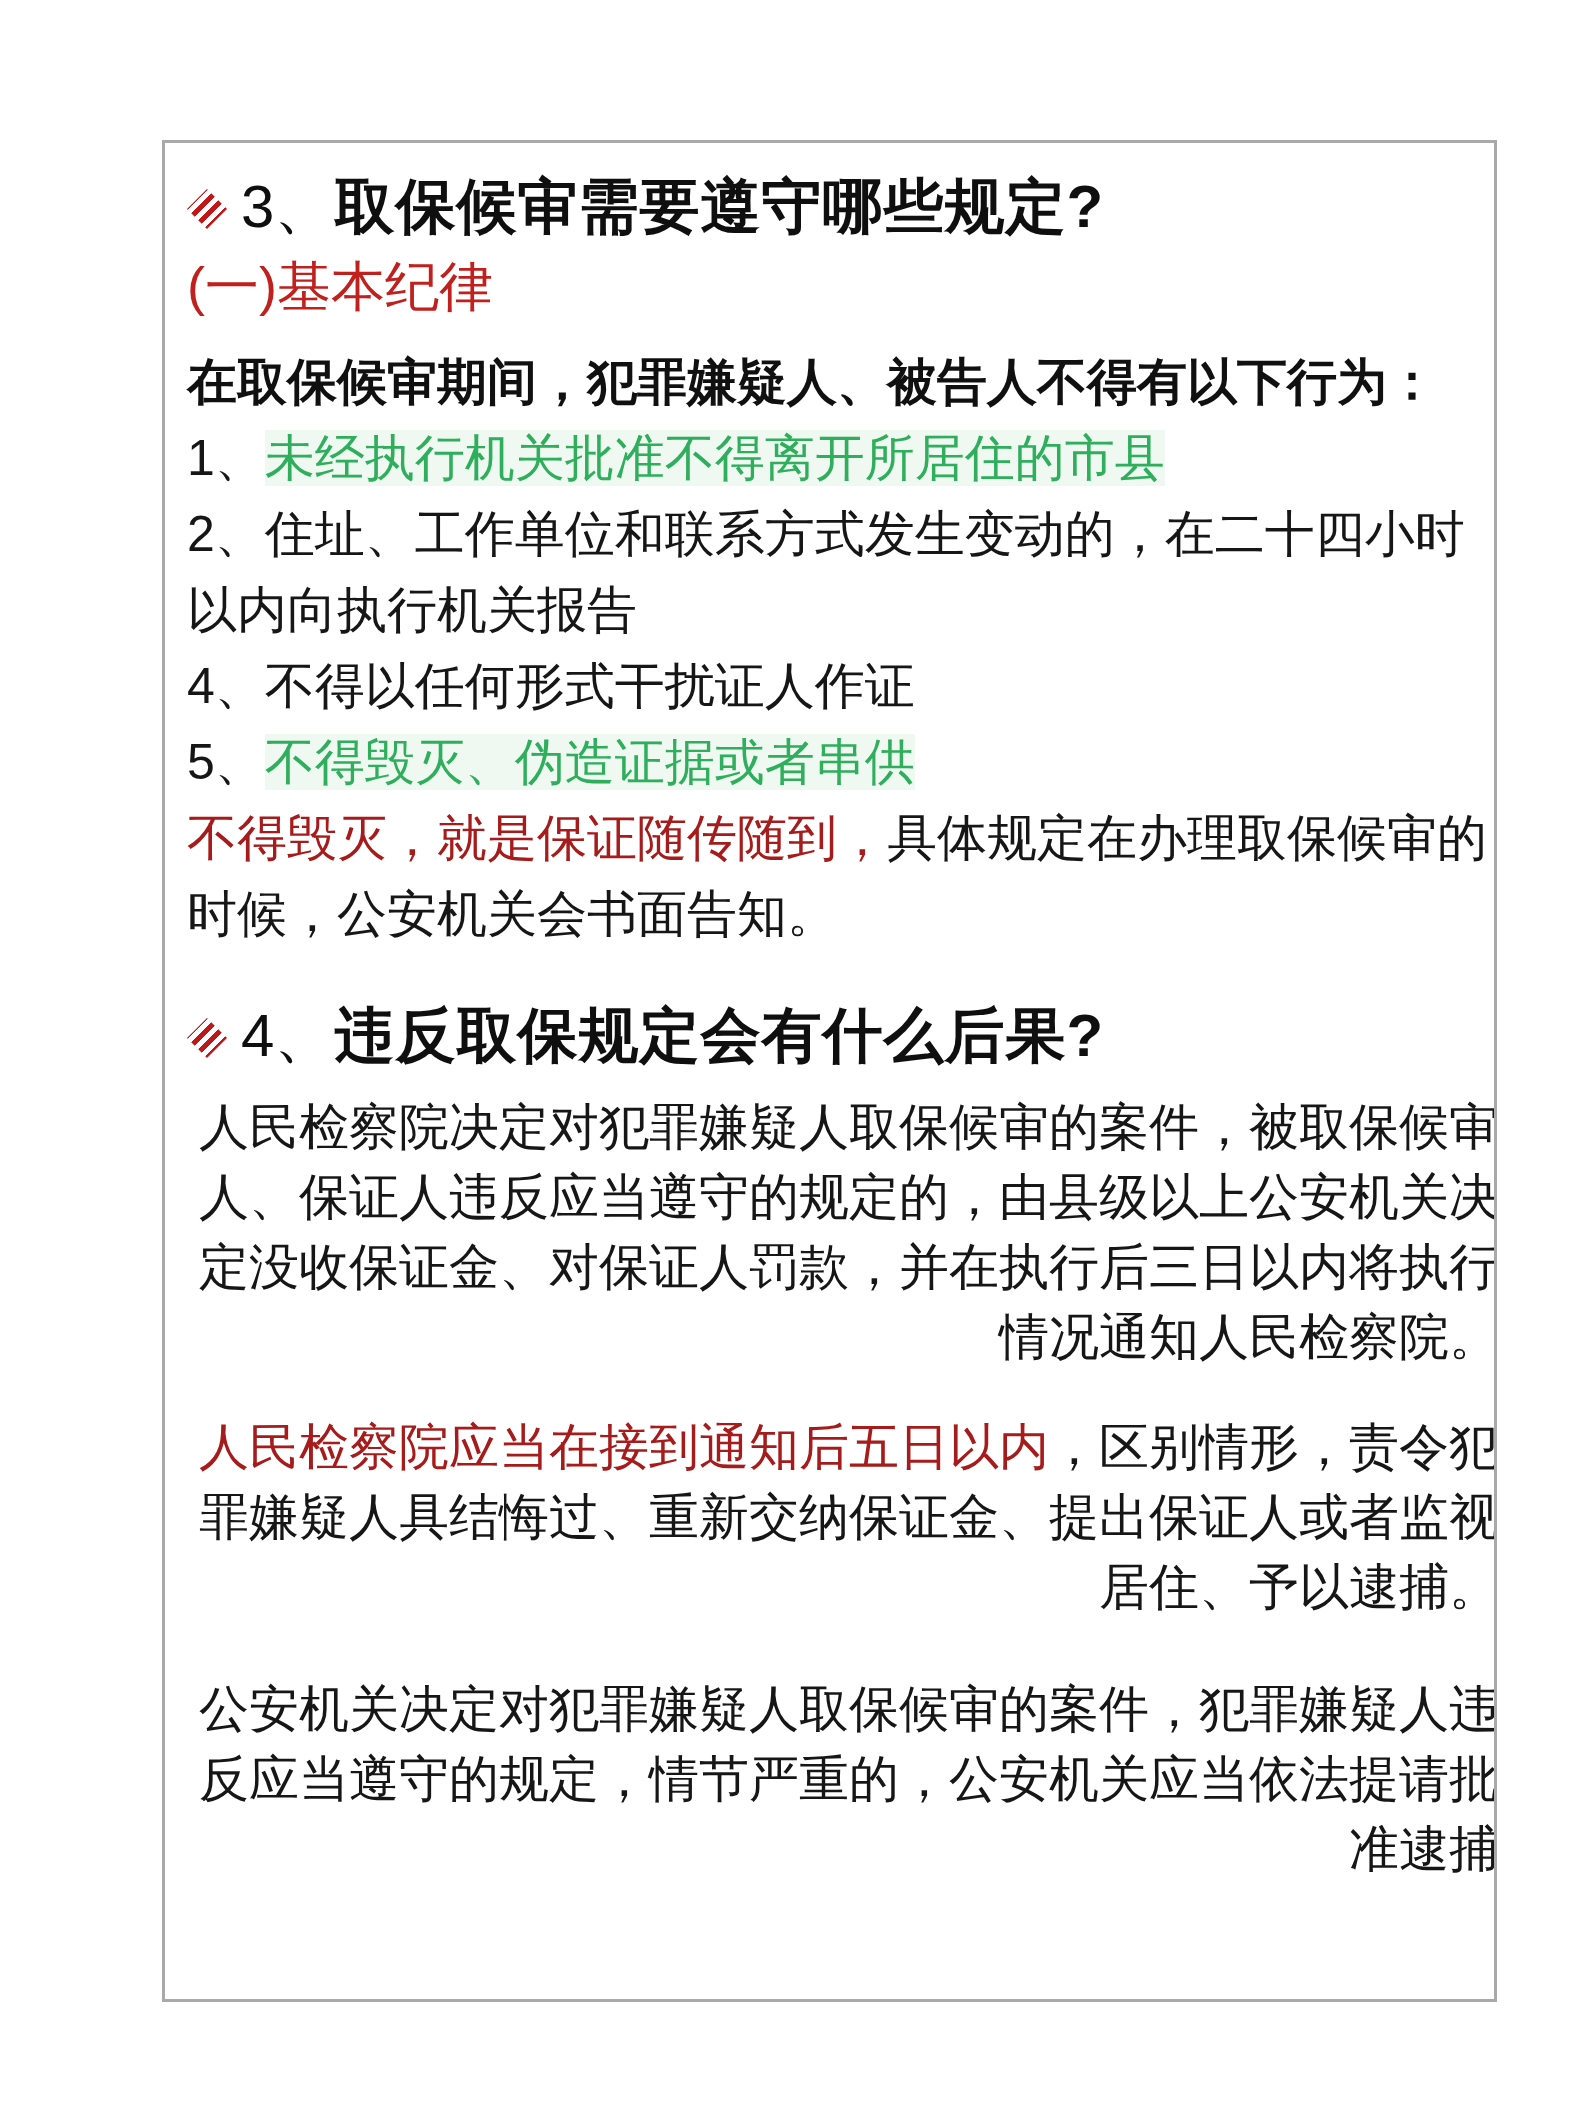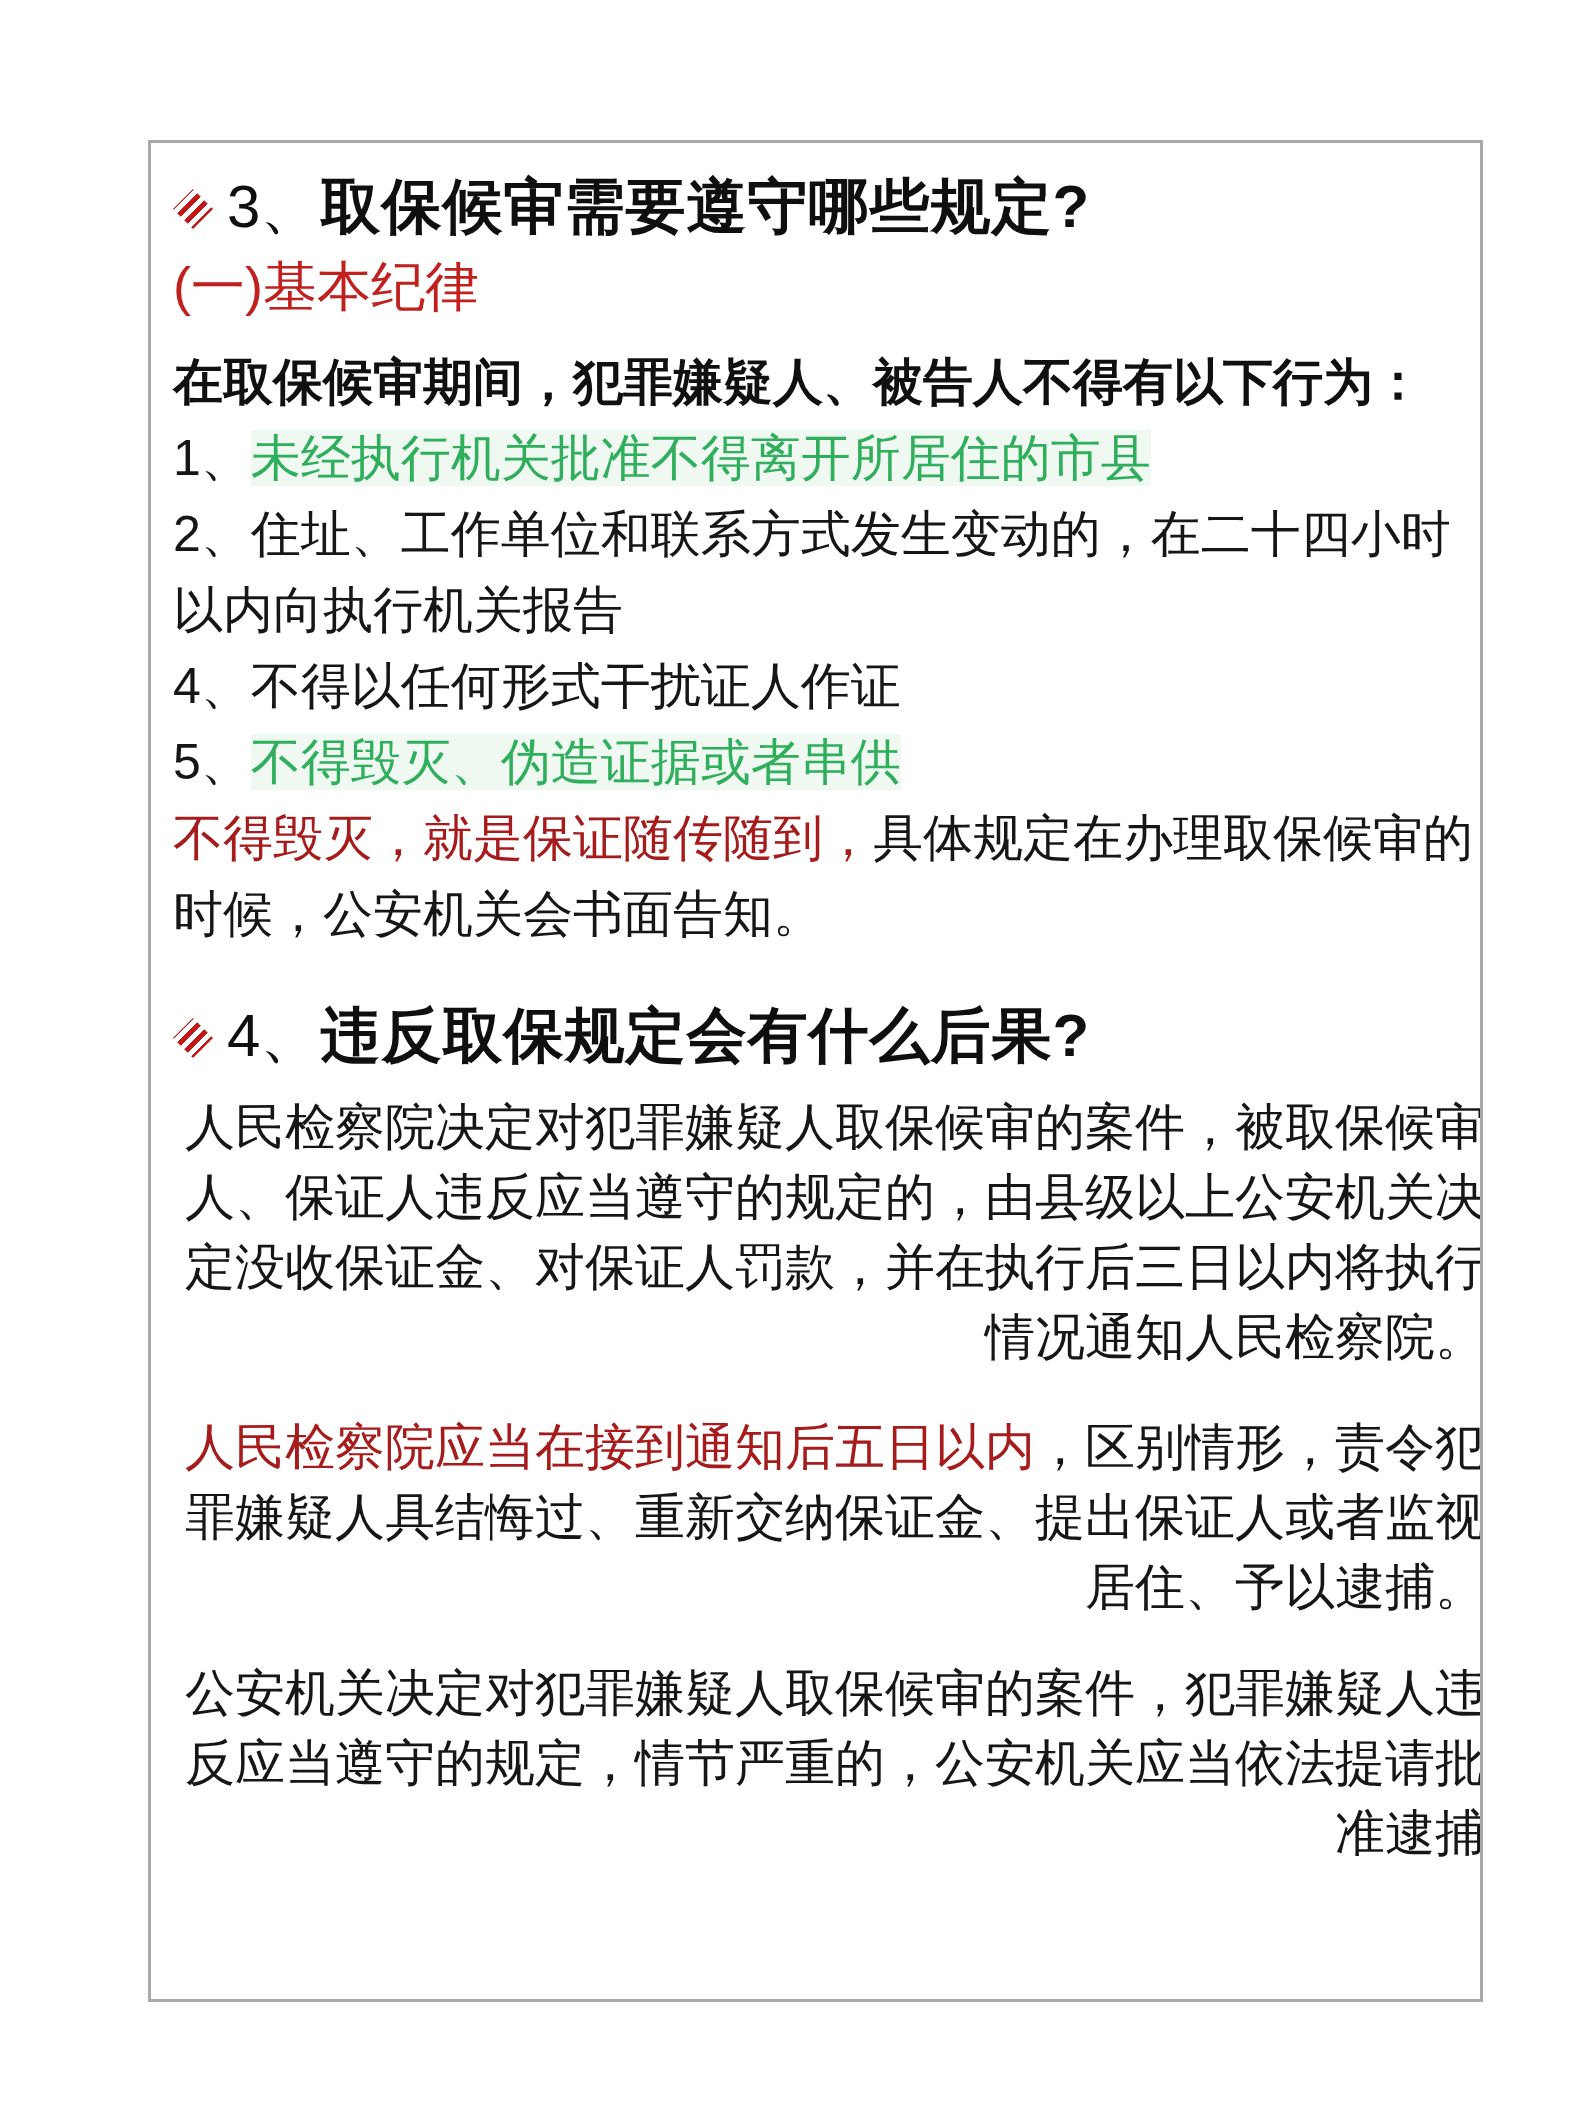--- a/index.html
+++ b/index.html
@@ -12,21 +12,21 @@
   }
   .page {
     position: relative;
     width: 1587px;
     height: 2116px;
     background: #ffffff;
     overflow: hidden;
   }
   .frame {
     position: absolute;
-    left: 148px;
+    left: 162px;
     top: 140px;
     width: 1335px;
     height: 1862px;
     box-sizing: border-box;
     border: 3px solid #a9a9a9;
     background: #ffffff;
     padding: 20px 0 0 22px;
     overflow: hidden;
   }
   .content { width: 1312px; }
@@ -75,21 +75,21 @@
 
   .body4 {
     font-size: 50px;
     line-height: 70px;
     color: #161616;
     font-weight: 400;
     text-align: right;
   }
   .para1 { margin-top: 16px; }
   .para2 { margin-top: 40px; }
-  .para3 { margin-top: 36px; }
+  .para3 { margin-top: 52px; }
 </style>
 </head>
 <body>
 
 <div class="page">
   <div class="frame">
     <div class="content">
 
       <div class="heading h3-block">
         <span class="diamond"></span><span class="hnum">3、</span><span>取保候审需要遵守哪些规定?</span>

